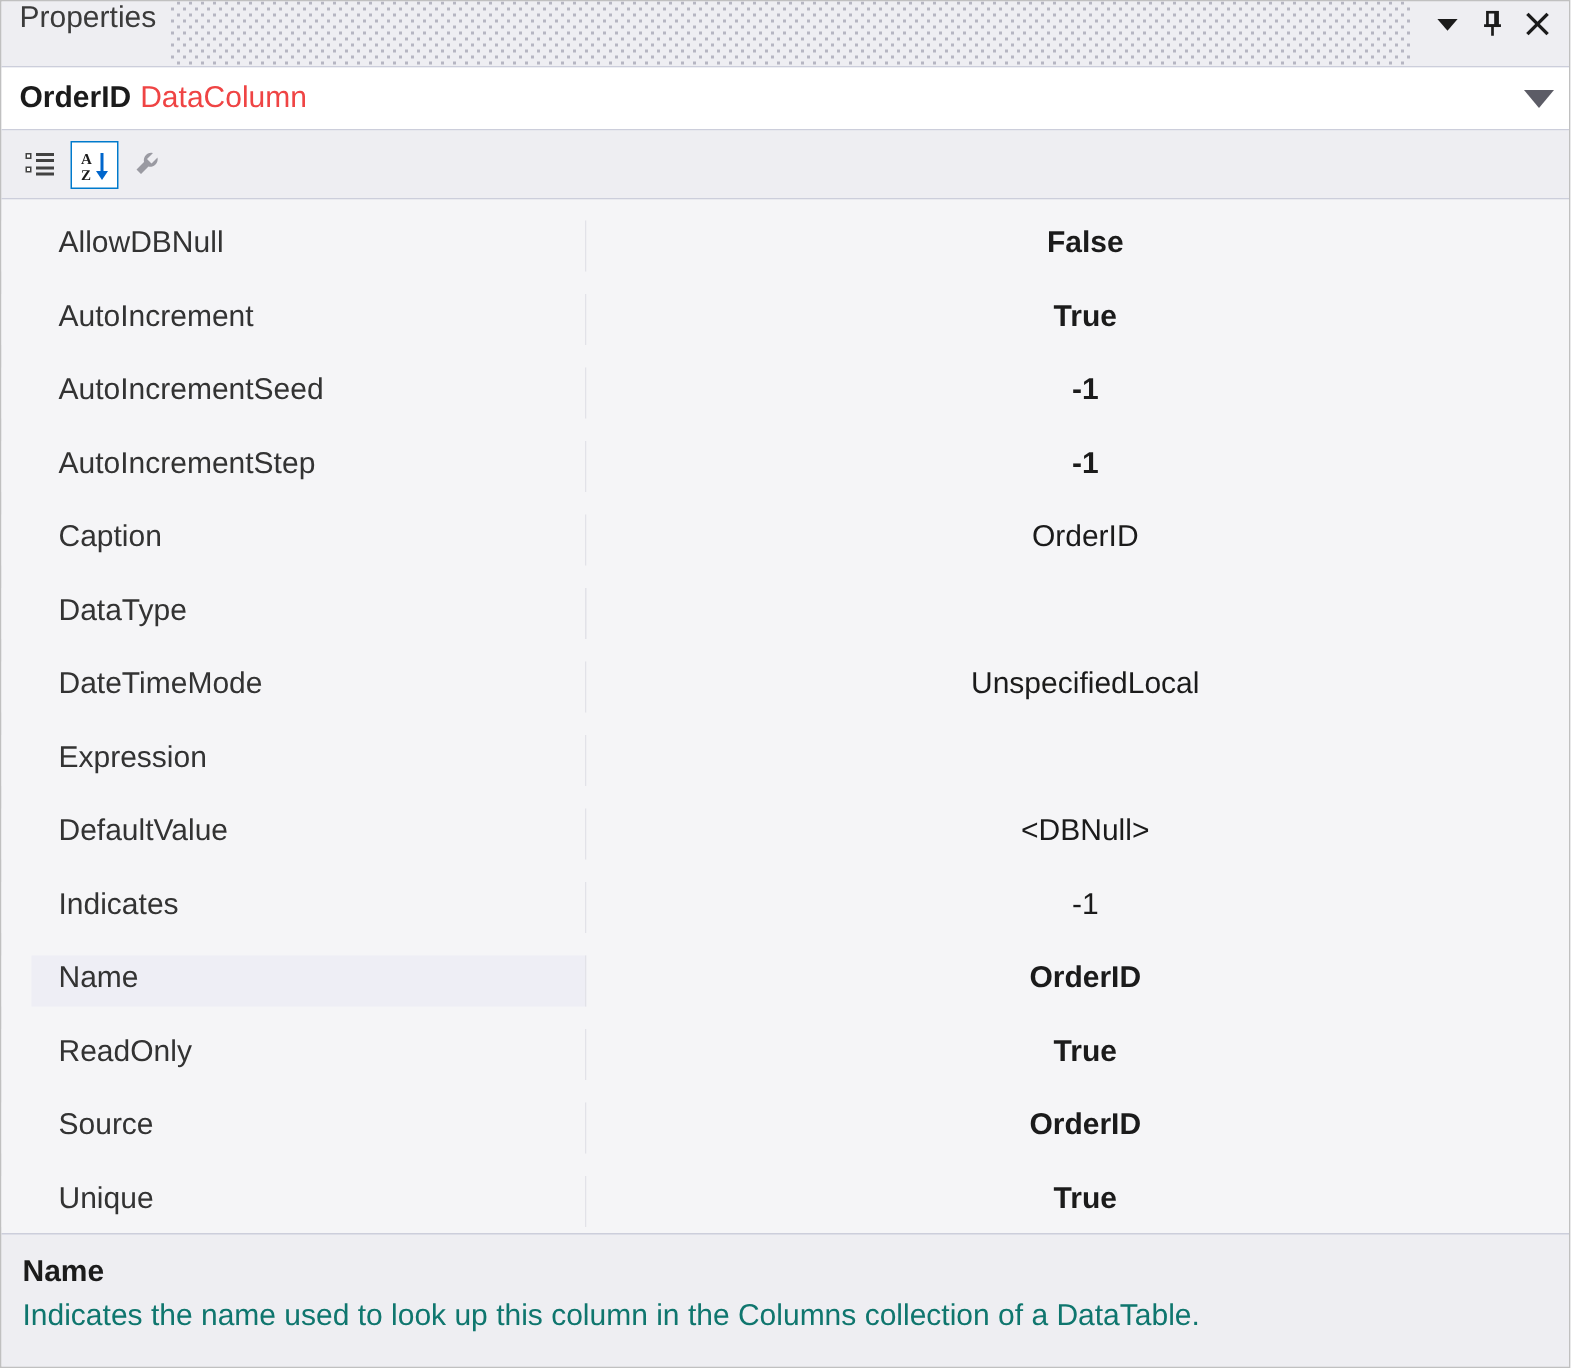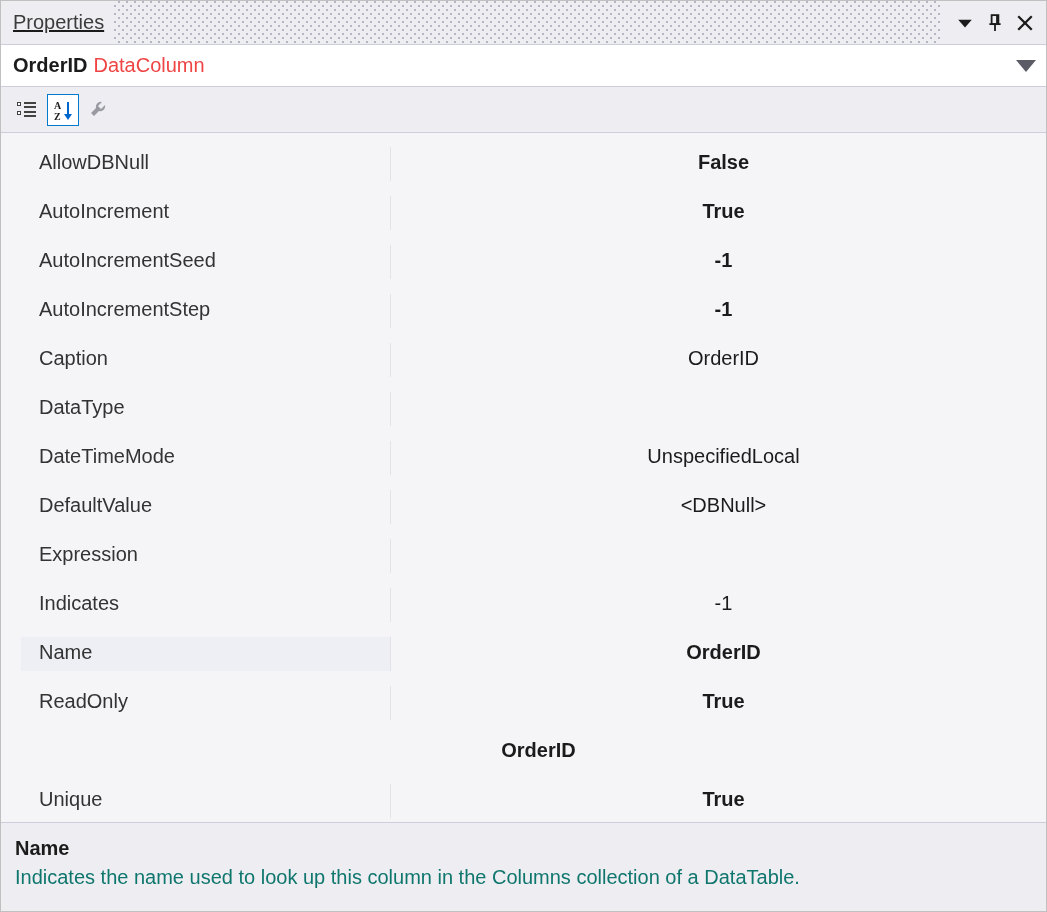--- a/index.html
+++ b/index.html
@@ -15,26 +15,25 @@
   .panel {
     display: flex;
     flex-direction: column;
     width: 100%; height: 100%;
     border: 1px solid #c0c0c0;
     background: #eeeef2;
   }
   
   .titlebar {
     display: flex;
-    align-items: center;
+    align-items: flex-start;
     height: 44px;
     background: #eeeef2;
     border-bottom: 1px solid #cccedb;
     padding: 0 6px 0 12px;
-    text-decoration: underline;
   }
   .titlebar .title-text {
     font-size: 20px;
     color: #3b3b3b;
   }
   .titlebar .drag-fill {
     flex: 1;
     margin: 0 10px;
     align-self: stretch;
     
@@ -233,45 +232,46 @@
         <div class="indent"></div>
         <div class="pname">DataType</div>
       </div>
       <div class="prop-row">
         <div class="indent"></div>
         <div class="pname">DateTimeMode</div>
         <div class="pval">UnspecifiedLocal</div>
       </div>
       <div class="prop-row">
         <div class="indent"></div>
+        <div class="pname">Expression</div>
+        <div class="pval"></div>
+      </div>
+      <div class="prop-row">
+        <div class="indent"></div>
         <div class="pname">DefaultValue</div>
         <div class="pval">&lt;DBNull&gt;</div>
       </div>
       <div class="prop-row">
         <div class="indent"></div>
-        <div class="pname">Expression</div>
-        <div class="pval"></div>
-      </div>
-      <div class="prop-row">
-        <div class="indent"></div>
         <div class="pname">Indicates</div>
         <div class="pval">-1</div>
       </div>
       <div class="prop-row active">
         <div class="indent"></div>
         <div class="pname">Name</div>
         <div class="pval bold">OrderID</div>
       </div>
       <div class="prop-row">
         <div class="indent"></div>
         <div class="pname">ReadOnly</div>
         <div class="pval bold">True</div>
       </div>
       <div class="prop-row">
         <div class="indent"></div>
+        <div class="pname">Source</div>
         <div class="pval bold">OrderID</div>
       </div>
       <div class="prop-row">
         <div class="indent"></div>
         <div class="pname">Unique</div>
         <div class="pval bold">True</div>
       </div>
     </div>
 
   <div class="desc-pane">

